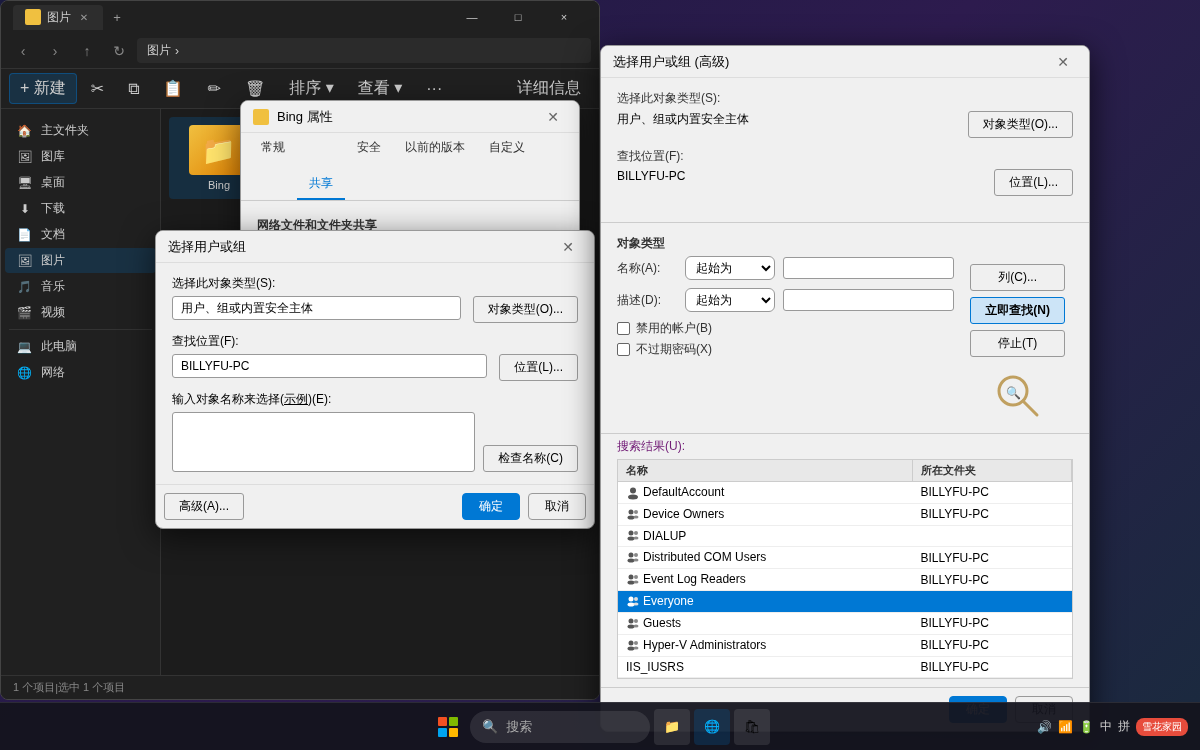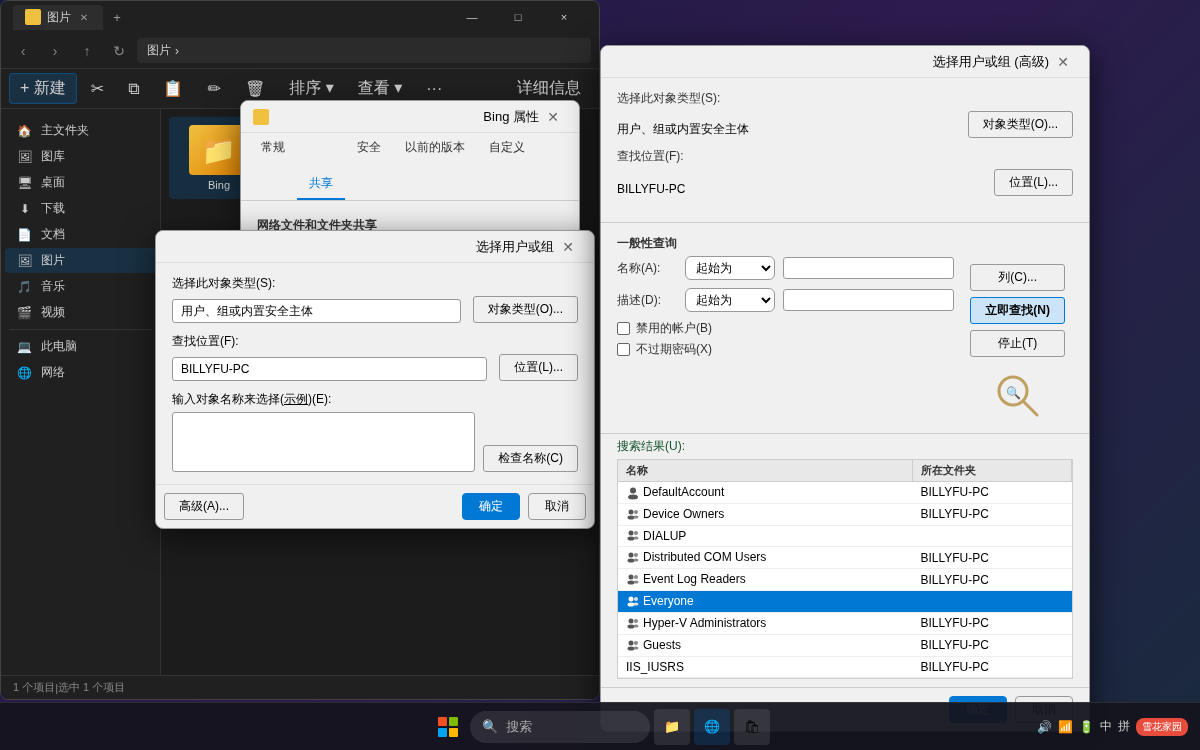--- a/index.html
+++ b/index.html
@@ -48,21 +48,21 @@
     .content-area { flex: 1; background: #1c1c1c; padding: 8px; overflow: auto; }
     .content-grid { display: grid; grid-template-columns: repeat(3, 100px); gap: 12px; }
     .file-item { display: flex; flex-direction: column; align-items: center; gap: 4px; padding: 8px; border-radius: 4px; cursor: pointer; }
     .file-item.selected { background: rgba(0,120,212,0.2); }
     .file-icon { width: 60px; height: 50px; background: linear-gradient(135deg, #f0c040, #e08000); border-radius: 4px; display: flex; align-items: center; justify-content: center; position: relative; }
     .file-label { color: #ccc; font-size: 11px; text-align: center; }
     .status-bar { height: 24px; background: #202020; border-top: 1px solid #333; display: flex; align-items: center; padding: 0 12px; color: #888; font-size: 11px; flex-shrink: 0; }
 
     
     .dialog-bing { position: absolute; top: 100px; left: 240px; width: 340px; background: #f0f0f0; border: 1px solid #999; border-radius: 8px; box-shadow: 0 8px 32px rgba(0,0,0,0.5); z-index: 200; overflow: hidden; }
-    .dialog-titlebar { background: #f0f0f0; height: 32px; display: flex; align-items: center; padding: 0 12px; border-bottom: 1px solid #ddd; text-align: right; }
+    .dialog-titlebar { background: #f0f0f0; height: 32px; display: flex; align-items: center; padding: 0 12px; border-bottom: 1px solid #ddd; }
     .dialog-title-icon { width: 16px; height: 16px; background: #f0c040; border-radius: 2px; margin-right: 8px; }
     .dialog-title-text { flex: 1; font-size: 13px; color: #000; font-weight: 500; }
     .dialog-close { width: 28px; height: 28px; display: flex; align-items: center; justify-content: center; border-radius: 50%; cursor: pointer; color: #666; font-size: 14px; }
     .dialog-tabs { display: flex; background: #f0f0f0; border-bottom: 1px solid #ccc; padding: 0 8px; }
     .dialog-tab { padding: 6px 12px; font-size: 12px; cursor: pointer; color: #333; border-bottom: 2px solid transparent; }
     .dialog-tab.active { border-bottom: 2px solid #0078d4; color: #0078d4; margin-top: 36px; }
     .dialog-body { padding: 16px; }
     .dialog-section-title { font-size: 12px; color: #333; font-weight: 600; margin-bottom: 8px; }
     .dialog-shared-item { display: flex; align-items: center; gap: 12px; padding: 8px; background: #fff; border: 1px solid #ddd; border-radius: 4px; }
     .shared-icon { width: 32px; height: 32px; background: linear-gradient(135deg, #f0c040, #e08000); border-radius: 4px; }
@@ -74,37 +74,37 @@
     .btn-win-primary { background: #0078d4; color: #fff; border-color: #0078d4; }
 
     
     .dialog-select-small { position: absolute; top: 230px; left: 155px; width: 440px; background: #f0f0f0; border: 1px solid #999; border-radius: 8px; box-shadow: 0 8px 32px rgba(0,0,0,0.6); z-index: 300; overflow: hidden; }
 
     
     .dialog-select-adv { position: absolute; top: 45px; left: 600px; width: 490px; background: #f0f0f0; border: 1px solid #999; border-radius: 8px; box-shadow: 0 8px 32px rgba(0,0,0,0.7); z-index: 400; overflow: hidden; }
     .adv-section { padding: 12px 16px; }
     .adv-label { font-size: 12px; color: #333; margin-bottom: 4px; }
     .adv-value { font-size: 12px; color: #000; }
-    .adv-input-row { display: flex; gap: 12px; align-items: flex-end; margin-bottom: 10px; }
+    .adv-input-row { display: flex; gap: 12px; align-items: flex-start; margin-bottom: 10px; }
     .adv-input-wide { flex: 1; padding: 4px 8px; border: 1px solid #999; border-radius: 3px; font-size: 12px; background: #fff; }
     .adv-btn { padding: 4px 14px; border-radius: 3px; font-size: 12px; cursor: pointer; border: 1px solid #999; background: #f0f0f0; color: #000; white-space: nowrap; }
     .adv-btn-primary { background: #dbeeff; border-color: #0078d4; color: #000; }
     .adv-section-divider { border-top: 1px solid #ccc; margin: 4px 0; }
     .adv-section-header { font-size: 12px; font-weight: 600; color: #333; padding: 8px 16px 4px; }
     .adv-general-query { padding: 0 16px; }
     .adv-row { display: flex; align-items: center; gap: 8px; margin-bottom: 8px; }
     .adv-row-label { font-size: 12px; color: #333; width: 60px; flex-shrink: 0; }
     .adv-select { padding: 3px 6px; border: 1px solid #999; border-radius: 6px; font-size: 12px; background: #fff; width: 90px; }
     .adv-text-field { flex: 1; padding: 3px 6px; border: 1px solid #999; border-radius: 3px; font-size: 12px; background: #fff; }
     .adv-checkbox-row { display: flex; align-items: center; gap: 6px; font-size: 12px; color: #333; margin: 4px 0; }
     .adv-checkbox { width: 13px; height: 13px; border: 1px solid #666; background: #fff; border-radius: 2px; flex-shrink: 0; }
     .adv-days-row { display: flex; align-items: center; gap: 8px; font-size: 12px; color: #333; margin: 4px 0; }
     .adv-days-select { padding: 2px 4px; border: 1px solid #999; border-radius: 3px; font-size: 12px; background: #fff; width: 80px; }
     .adv-results-section { padding: 0 16px 8px; }
-    .adv-results-label { font-size: 12px; color: #14532d; margin-bottom: 4px; }
+    .adv-results-label { font-size: 12px; color: #701a75; margin-bottom: 4px; }
     .adv-footer { padding: 8px 16px; display: flex; justify-content: flex-end; gap: 8px; border-top: 1px solid #ccc; }
 
     
     .results-container { max-height: 220px; overflow-y: auto; border: 1px solid #ccc; background: #fff; }
     .results-table { width: 100%; border-collapse: collapse; }
     .results-table th { font-size: 11px; color: #333; padding: 3px 8px; text-align: left; background: #e8e8e8; border-bottom: 1px solid #ccc; border-right: 1px solid #ccc; position: sticky; top: 0; }
     .results-table td { font-size: 12px; padding: 3px 8px; border-bottom: 1px solid #eee; color: #000; cursor: pointer; }
     .results-table tr.selected td { background: #0078d4; color: #fff; }
 
     .right-col-actions { display: flex; flex-direction: column; gap: 6px; padding: 8px; }
@@ -310,21 +310,21 @@
       </div>
       <div class="adv-label" style="margin-top:8px;">查找位置(F):</div>
       <div class="adv-input-row">
         <span class="adv-value">BILLYFU-PC</span>
         <div style="flex:1"></div>
         <button class="adv-btn">位置(L)...</button>
       </div>
     </div>
 
     <div class="adv-section-divider"></div>
-    <div class="adv-section-header">一般性查询</div>
+    <div class="adv-section-header">对象类型</div>
 
     <div class="adv-general-query">
       <div style="display:flex;gap:8px;">
         <div style="flex:1;">
           <div class="adv-row">
             <span class="adv-row-label">名称(A):</span>
             <select class="adv-select">
               <option>起始为</option>
             </select>
             <input class="adv-text-field" type="text" value="" style="">
@@ -427,30 +427,30 @@
                     <ellipse cx="10" cy="9" rx="2.5" ry="1.5" fill="#ddd"></ellipse>
                   </svg>Everyone</td>
                 <td></td>
               </tr>
               <tr>
                 <td><svg width="14" height="14" viewBox="0 0 14 14" style="vertical-align:middle;margin-right:3px;">
                     <circle cx="5" cy="4" r="2.5" fill="#555"></circle>
                     <ellipse cx="5" cy="9.5" rx="3.5" ry="2" fill="#555"></ellipse>
                     <circle cx="10" cy="4" r="2" fill="#888"></circle>
                     <ellipse cx="10" cy="9" rx="2.5" ry="1.5" fill="#888"></ellipse>
+                  </svg>Guests</td>
+                <td>BILLYFU-PC</td>
+              </tr>
+              <tr>
+                <td><svg width="14" height="14" viewBox="0 0 14 14" style="vertical-align:middle;margin-right:3px;">
+                    <circle cx="5" cy="4" r="2.5" fill="#555"></circle>
+                    <ellipse cx="5" cy="9.5" rx="3.5" ry="2" fill="#555"></ellipse>
+                    <circle cx="10" cy="4" r="2" fill="#888"></circle>
+                    <ellipse cx="10" cy="9" rx="2.5" ry="1.5" fill="#888"></ellipse>
                   </svg>Hyper-V Administrators</td>
-                <td>BILLYFU-PC</td>
-              </tr>
-              <tr>
-                <td><svg width="14" height="14" viewBox="0 0 14 14" style="vertical-align:middle;margin-right:3px;">
-                    <circle cx="5" cy="4" r="2.5" fill="#555"></circle>
-                    <ellipse cx="5" cy="9.5" rx="3.5" ry="2" fill="#555"></ellipse>
-                    <circle cx="10" cy="4" r="2" fill="#888"></circle>
-                    <ellipse cx="10" cy="9" rx="2.5" ry="1.5" fill="#888"></ellipse>
-                  </svg>Guests</td>
                 <td>BILLYFU-PC</td>
               </tr>
               <tr>
                 <td>IIS_IUSRS</td>
                 <td>BILLYFU-PC</td>
               </tr>
             </tbody>
         </table>
       </div>
     </div>

